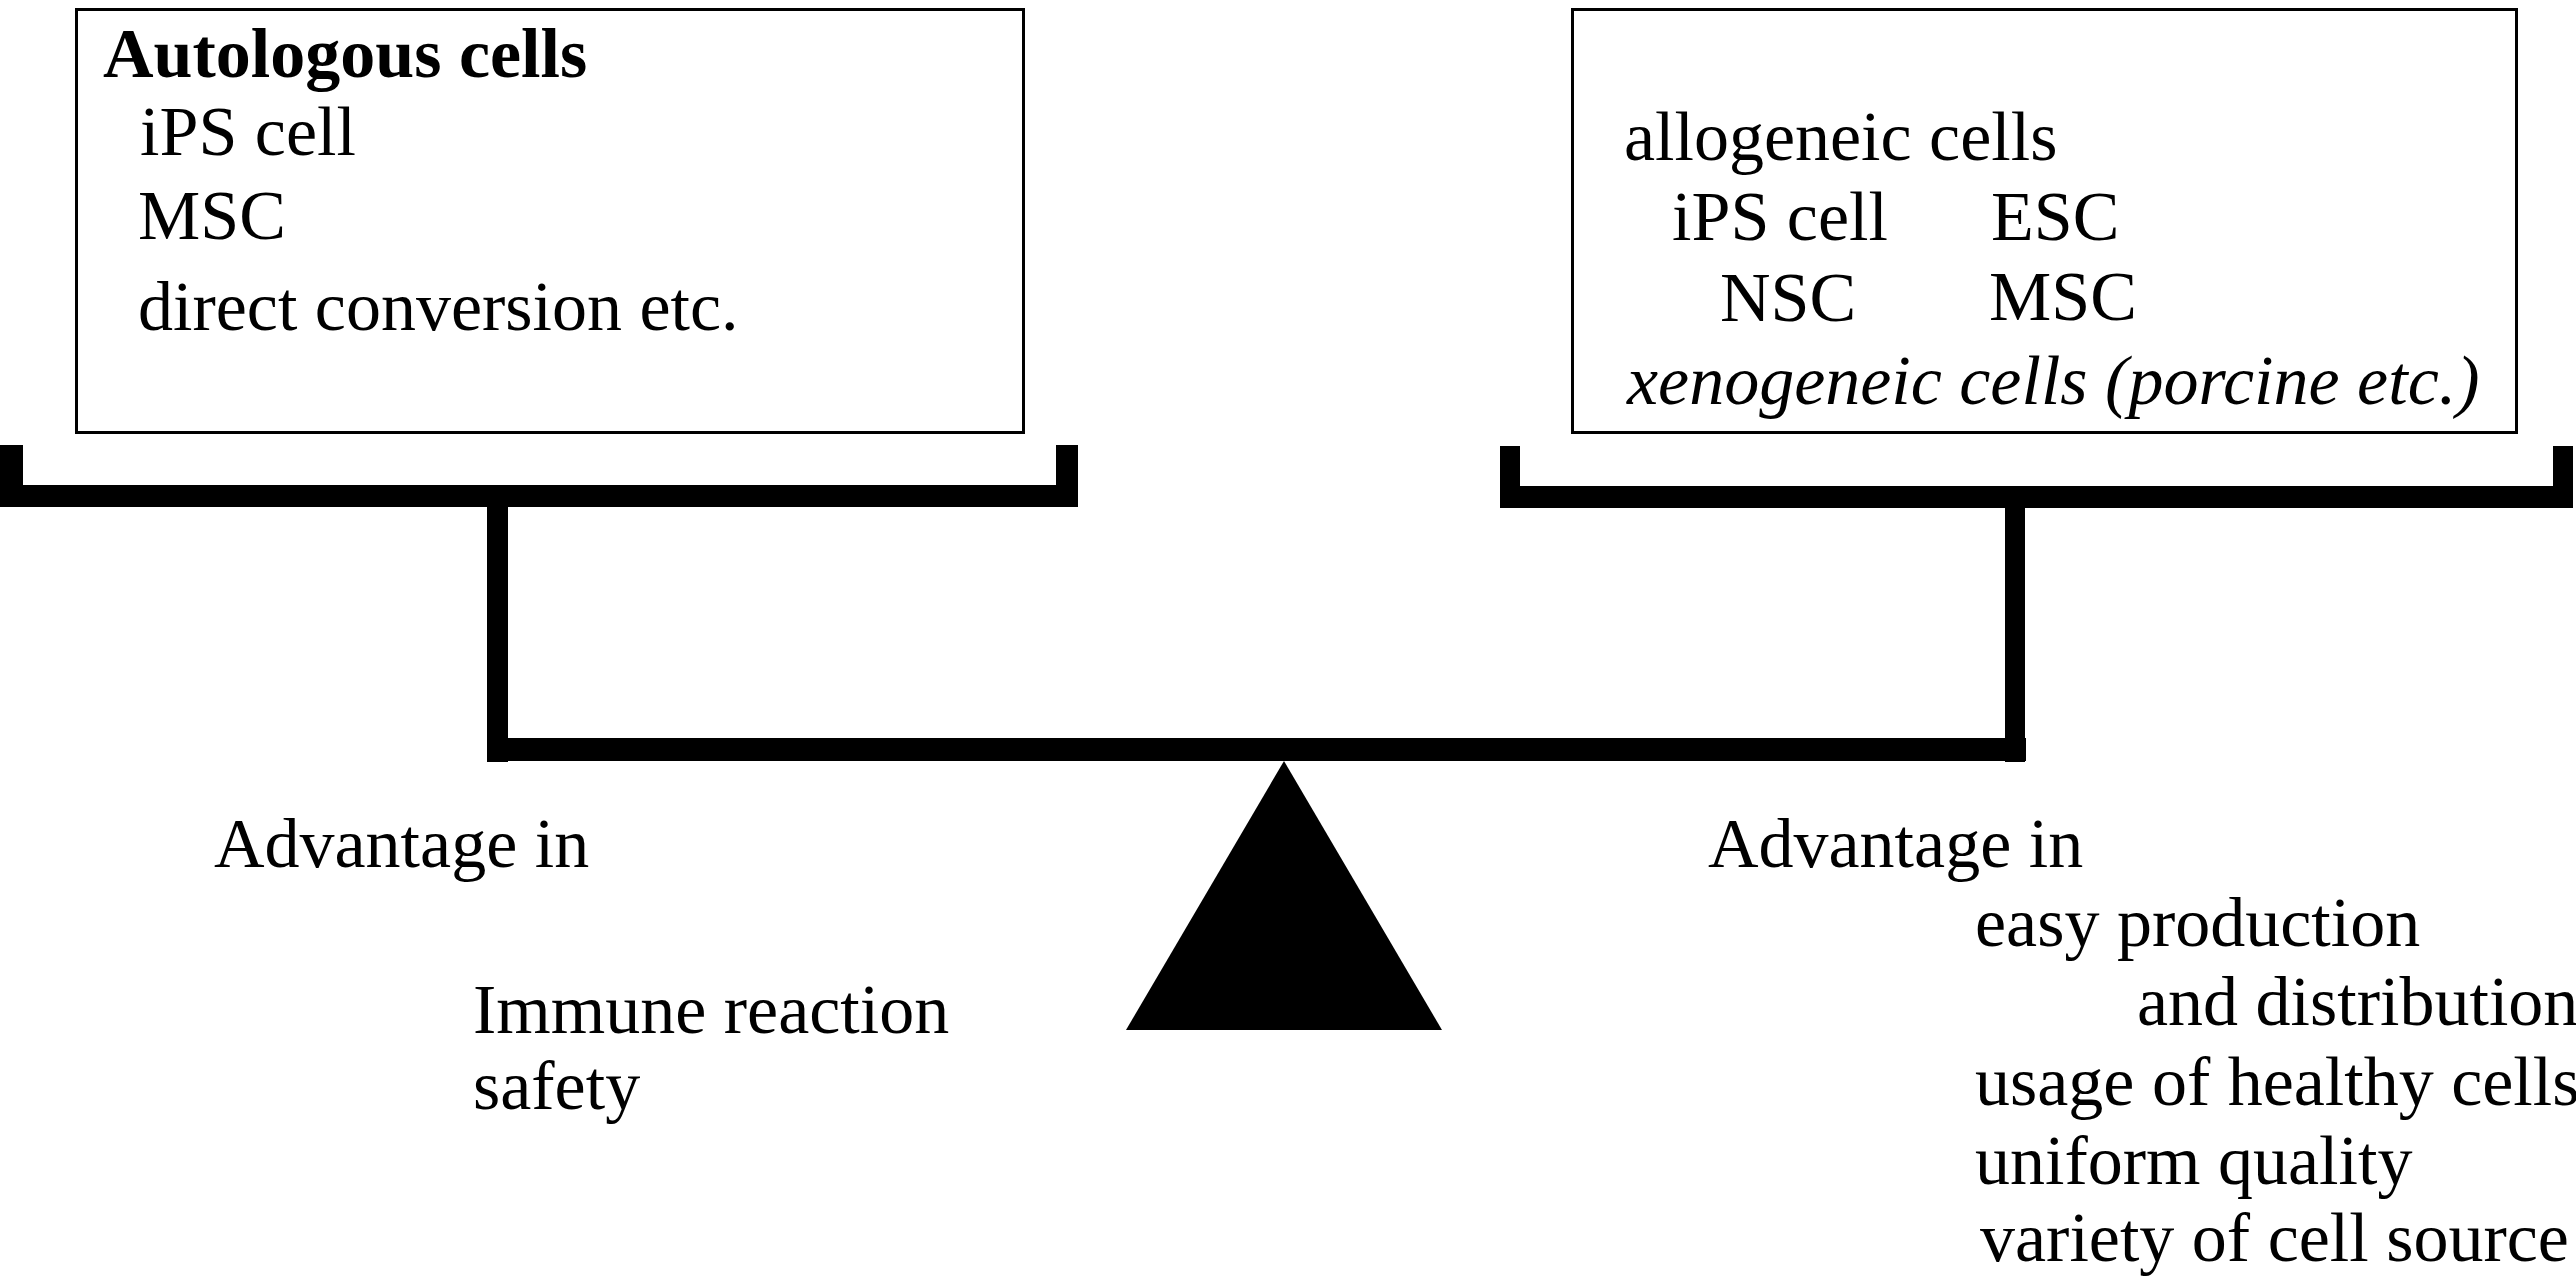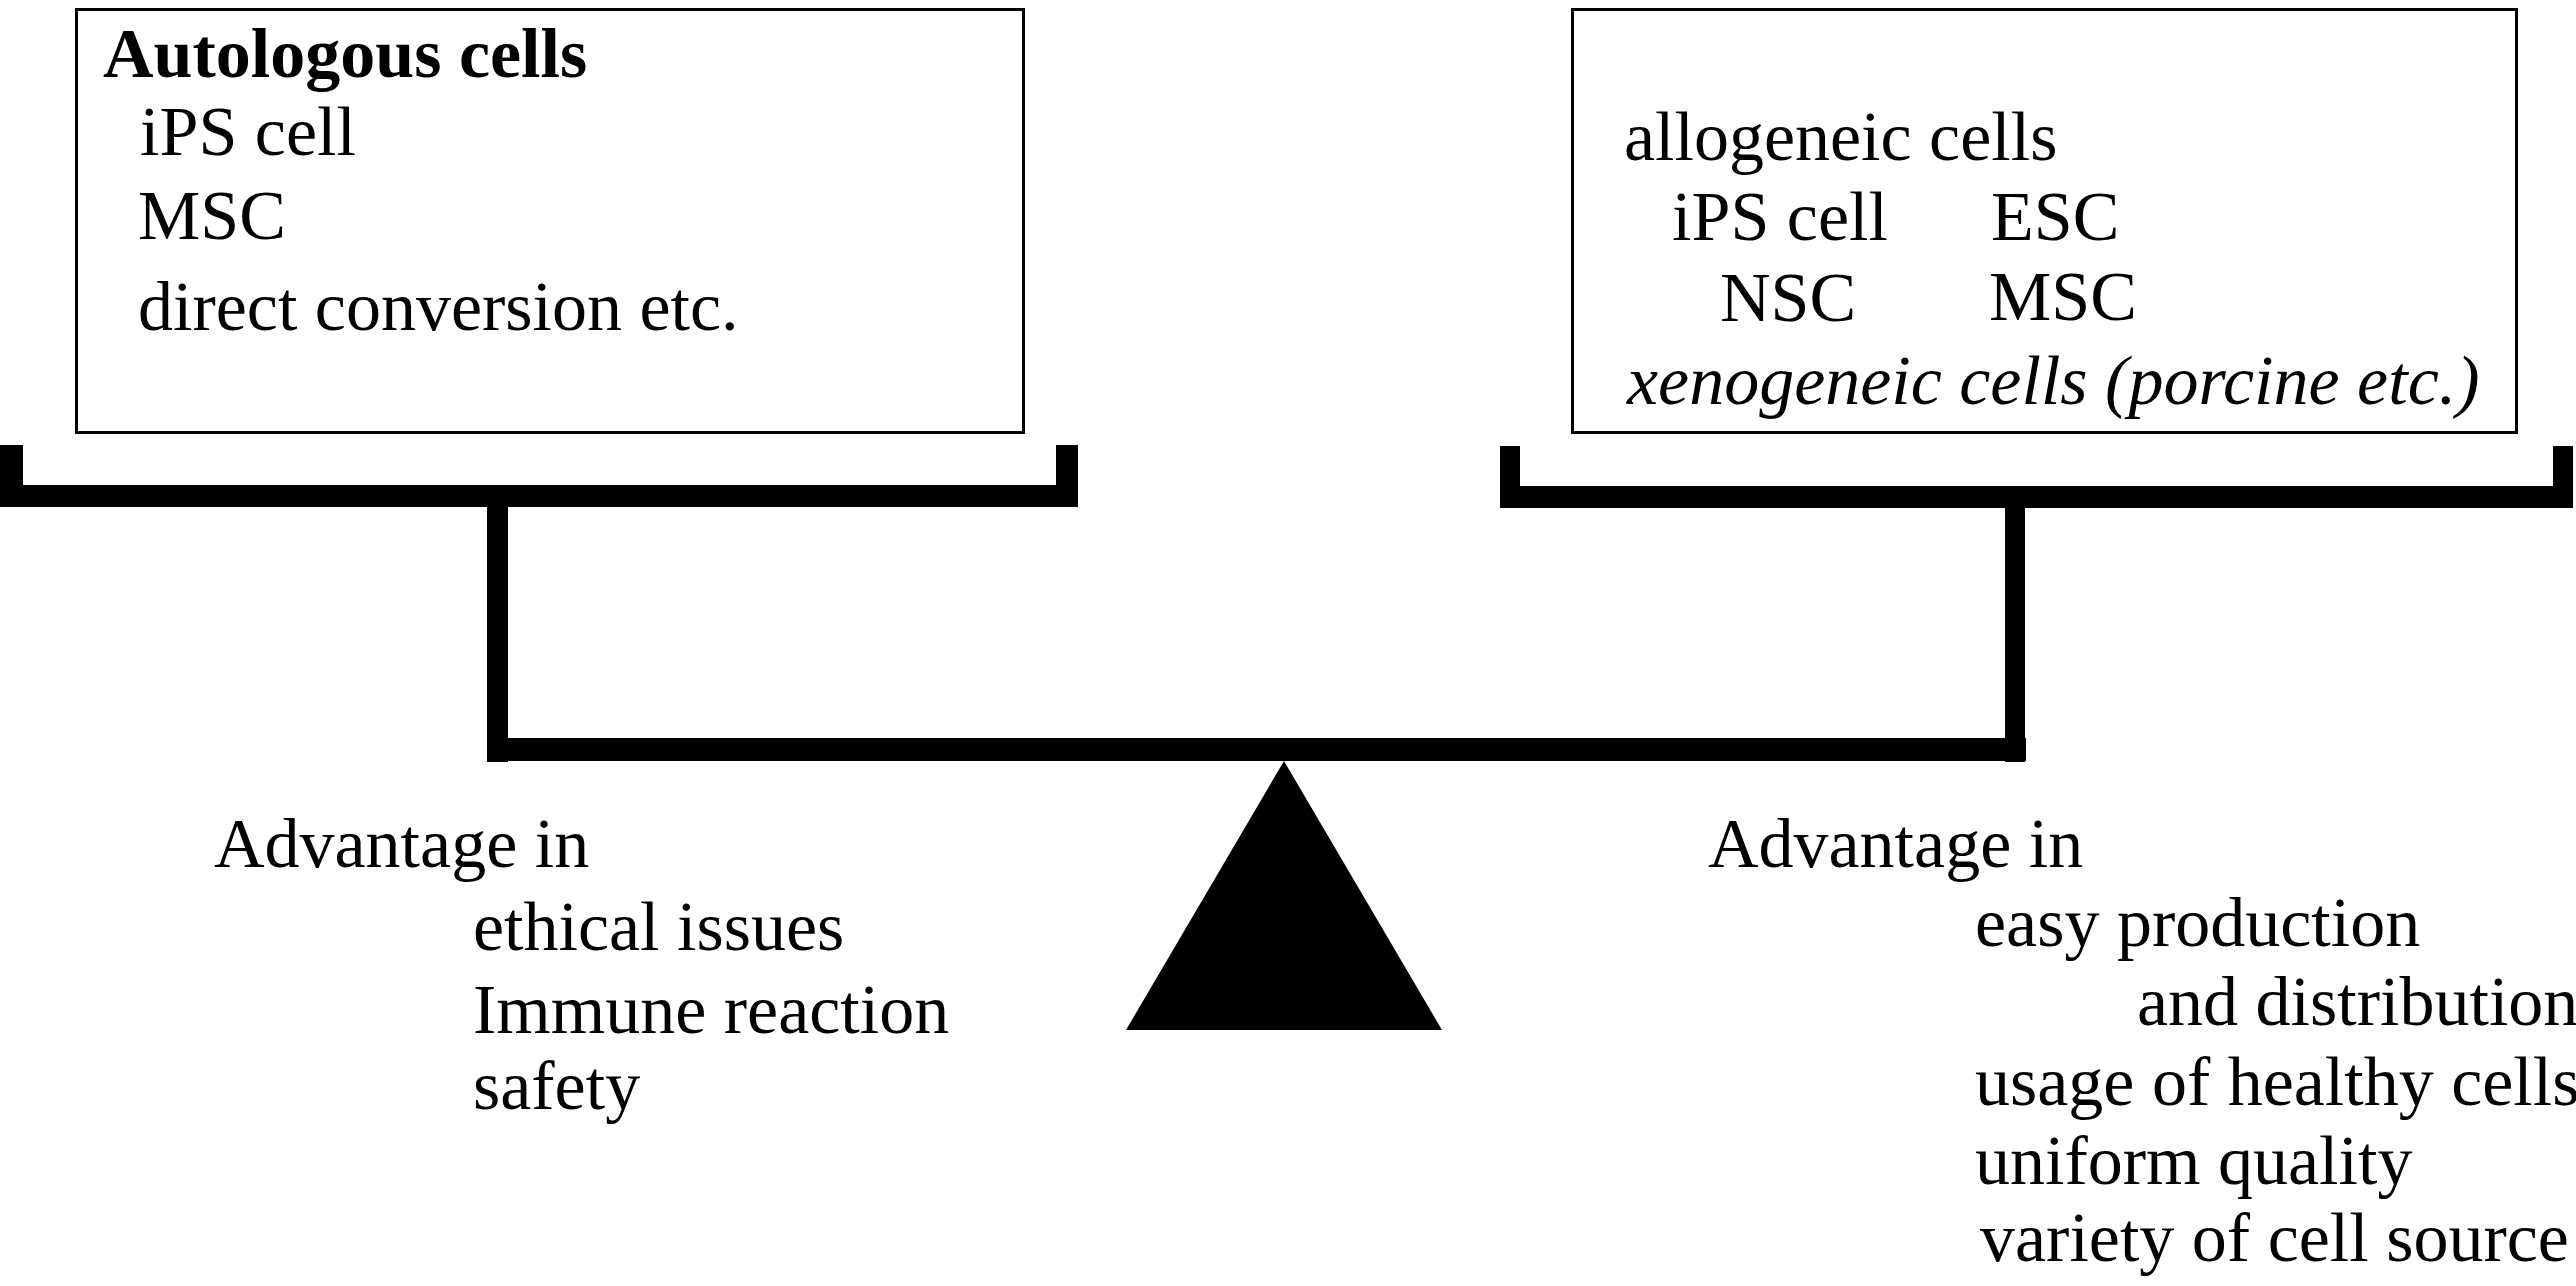--- a/index.html
+++ b/index.html
@@ -96,21 +96,20 @@
   <div class="shape pan-left-capr"></div>
   <div class="shape stem-left"></div>
   <div class="shape pan-right-bar"></div>
   <div class="shape pan-right-capl"></div>
   <div class="shape pan-right-capr"></div>
   <div class="shape stem-right"></div>
   <div class="shape beam"></div>
   <div class="fulcrum"></div>
 
   <div class="txt la-head">Advantage in</div>
-  <div class="txt la-i1">ethical issues</div>
   <div class="txt la-i2">Immune reaction</div>
   <div class="txt la-i3">safety</div>
 
   <div class="txt ra-head">Advantage in</div>
   <div class="txt ra-i1">easy production</div>
   <div class="txt ra-i2">and distribution</div>
   <div class="txt ra-i3">usage of healthy cells</div>
   <div class="txt ra-i4">uniform quality</div>
   <div class="txt ra-i5">variety of cell source</div>
 

